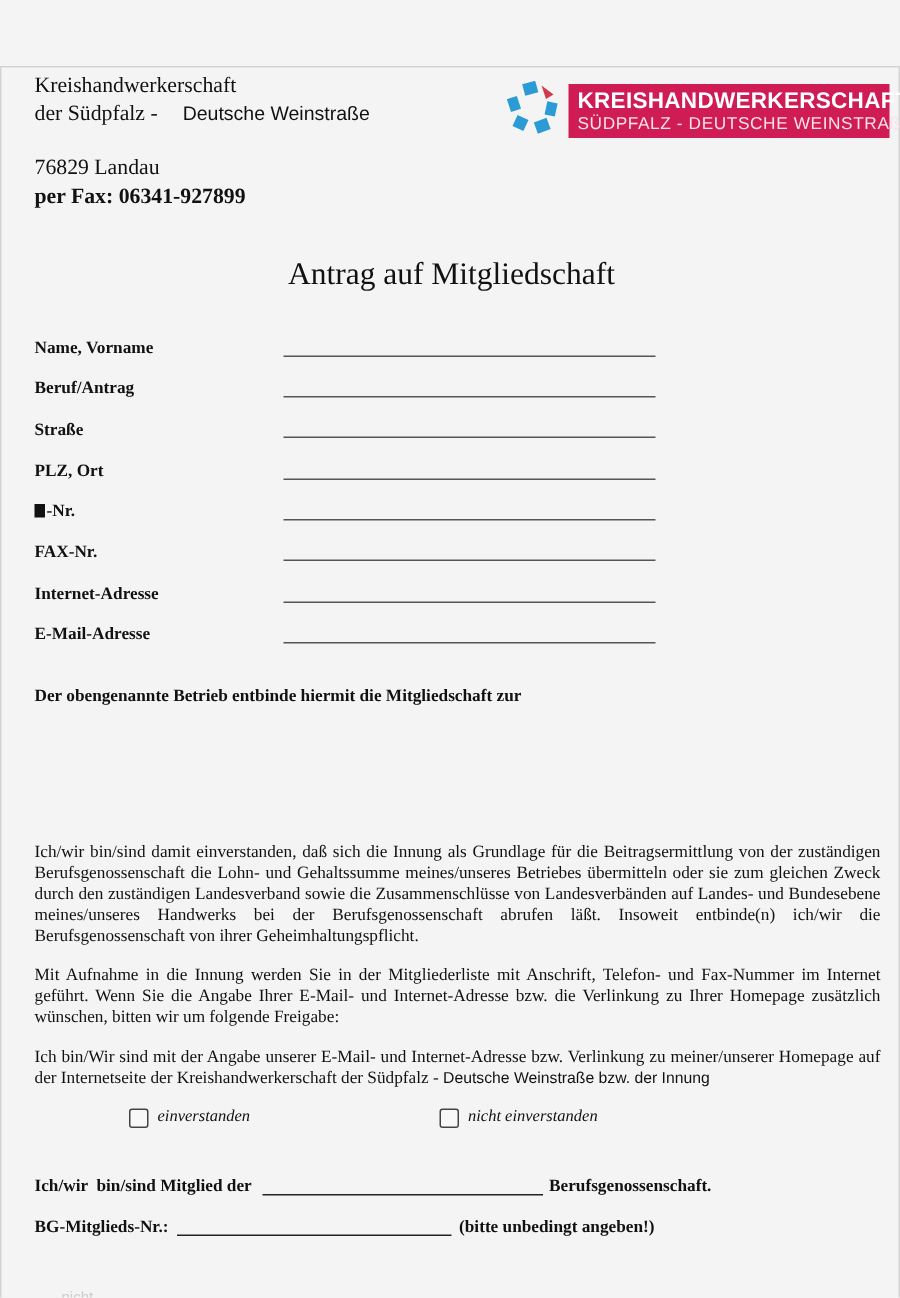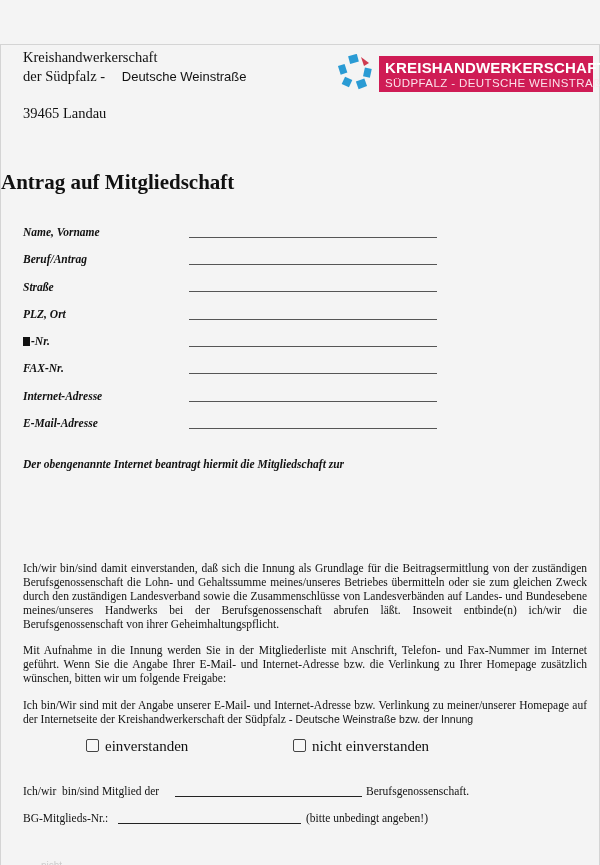--- a/index.html
+++ b/index.html
@@ -23,44 +23,45 @@
   .logo { left:336px; top:9px; width:256px; height:38px; }
   .logo-mark { position:absolute; left:0; top:0; width:36px; height:36px; }
   .logo-box {
     position:absolute; left:42px; top:2px; width:214px; height:36px;
     background:#cf1c55;
     color:#fff; font-family:"Liberation Sans", sans-serif;
   }
   .logo-l1 { position:absolute; left:6px; top:3px; font-size:15px; font-weight:bold; letter-spacing:0.2px; white-space:nowrap; }
   .logo-l2 { position:absolute; left:6px; top:21px; font-size:11.5px; letter-spacing:0.4px; white-space:nowrap; color:#fbe1ea; }
 
-  .title { left:0; width:600px; top:125px; font-size:21px; font-weight:bold; }
+  .title { left:0; width:600px; top:125px; text-align:center; font-size:21px; font-weight:normal; }
 
-  .field-label { left:22px; font-size:11.5px; font-weight:bold;font-style:italic; }
+  .field-label { left:22px; font-size:11.5px; font-weight:bold; }
   .field-line { left:188px; width:248px; height:0; border-top:1px solid #555; }
 
   .para { left:22px; width:564px; font-size:11.5px; line-height:14px; text-align:justify; }
   .para .sans { font-family:"Liberation Sans", sans-serif; font-size:10.5px; }
-  .bold { font-weight:normal;text-align:center; }
+  .bold { font-weight:bold;text-align:center; }
 
   .cb { width:11px; height:11px; border:1.3px solid #444; border-radius:2px; background:#f8f8f8; }
-  .cb-label { font-size:15px; }
+  .cb-label { font-size:11px;font-style:italic; }
   .sig-line { height:0; border-top:1px solid #333; }
   .watermark { left:40px; top:815px; font-family:"Liberation Sans", sans-serif; font-size:10px; color:#ccc; }
 </style>
 </head>
 <body>
 
 <div class="page">
 
   <div class="abs addr">
     <div>Kreishandwerkerschaft</div>
     <div><span>der Südpfalz - </span><span class="sans">Deutsche Weinstraße</span></div>
     <div class="gap"></div>
-    <div>39465 Landau</div>
+    <div>76829 Landau</div>
+    <div><b>per Fax: 06341-927899</b></div>
   </div>
 
   <div class="abs logo">
     <svg class="logo-mark" viewBox="0 0 36 36">
       <rect x="12" y="1" width="9" height="8" fill="#2a9bd4" transform="rotate(-15 16 5)"></rect>
       <polygon points="24,3 32,9 27,12" fill="#d03a4f"></polygon>
       <rect x="27" y="14" width="7" height="9" fill="#2a9bd4" transform="rotate(12 30 18)"></rect>
       <rect x="20" y="26" width="9" height="8" fill="#2a9bd4" transform="rotate(-20 24 30)"></rect>
       <rect x="6" y="24" width="8" height="8" fill="#2a9bd4" transform="rotate(25 10 28)"></rect>
       <rect x="2" y="11" width="7" height="9" fill="#2a9bd4" transform="rotate(-18 5 15)"></rect>
@@ -92,21 +93,21 @@
 
   <div class="abs field-label" style="top:317px">FAX-Nr.</div>
   <div class="abs field-line" style="top:328px"></div>
 
   <div class="abs field-label" style="top:345px">Internet-Adresse</div>
   <div class="abs field-line" style="top:356px"></div>
 
   <div class="abs field-label" style="top:372px">E-Mail-Adresse</div>
   <div class="abs field-line" style="top:383px"></div>
 
-  <div class="abs field-label" style="top:413px">Der obengenannte Internet beantragt hiermit die Mitgliedschaft zur</div>
+  <div class="abs field-label" style="top:413px">Der obengenannte Betrieb entbinde hiermit die Mitgliedschaft zur</div>
 
   <div class="abs para" style="top:516px">Ich/wir bin/sind damit einverstanden, daß sich die Innung als Grundlage für die Beitragsermittlung von der zuständigen Berufsgenossenschaft die Lohn- und Gehaltssumme meines/unseres Betriebes übermitteln oder sie zum gleichen Zweck durch den zuständigen Landesverband sowie die Zusammenschlüsse von Landesverbänden auf Landes- und Bundesebene meines/unseres Handwerks bei der Berufsgenossenschaft abrufen läßt. Insoweit entbinde(n) ich/wir die Berufsgenossenschaft von ihrer Geheimhaltungspflicht.</div>
   <div class="abs para" style="top:598px">Mit Aufnahme in die Innung werden Sie in der Mitgliederliste mit Anschrift, Telefon- und Fax-Nummer im Internet geführt. Wenn Sie die Angabe Ihrer E-Mail- und Internet-Adresse bzw. die Verlinkung zu Ihrer Homepage zusätzlich wünschen, bitten wir um folgende Freigabe:</div>
   <div class="abs para" style="top:653px"><span>Ich bin/Wir sind mit der Angabe unserer E-Mail- und Internet-Adresse bzw. Verlinkung zu meiner/unserer Homepage auf der Internetseite der Kreishandwerkerschaft der Südpfalz - </span><span class="sans">Deutsche Weinstraße bzw. der Innung</span></div>
 
   <div class="abs cb" style="left:85px;top:694px"></div>
   <div class="abs cb-label" style="left:104px;top:693px">einverstanden</div>
   <div class="abs cb" style="left:292px;top:694px"></div>
   <div class="abs cb-label" style="left:311px;top:693px">nicht einverstanden</div>
 

